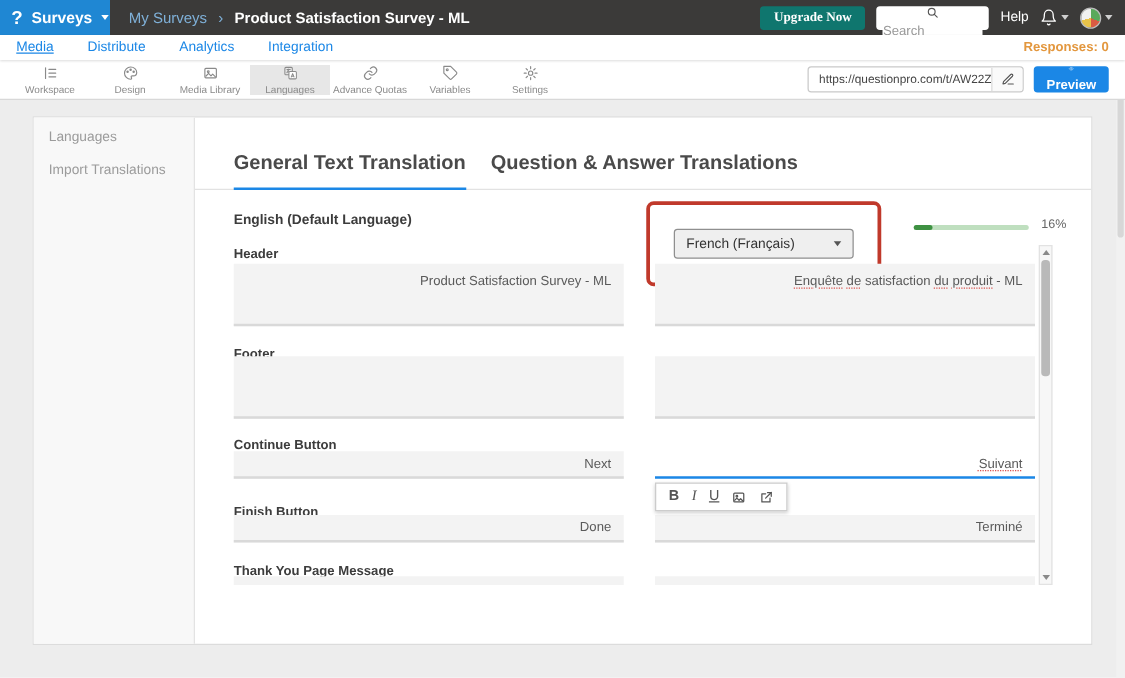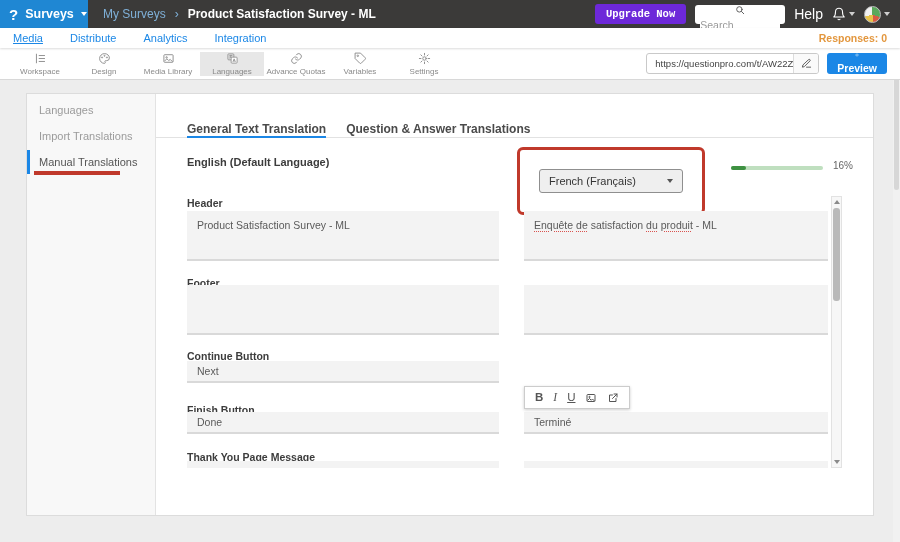--- a/index.html
+++ b/index.html
@@ -12,28 +12,28 @@
   .brand { width:88px; height:100%; background:#1f87d3; display:flex; align-items:center;
     padding-left:9px; gap:7px; cursor:pointer; }
   .logo { font-weight:bold; font-size:15px; line-height:1; }
   .brand-label { font-size:12.5px; font-weight:700; }
   .caret { width:0; height:0; border-left:3.5px solid transparent; border-right:3.5px solid transparent;
     border-top:4px solid currentColor; display:inline-block; }
   .breadcrumb { margin-left:15px; display:flex; gap:9px; align-items:center; font-size:12px; }
   .crumb-root,.crumb-sep { color:#7fb0d8; }
   .crumb-title { color:#fff; font-weight:700; }
   .topbar-right { margin-left:auto; display:flex; align-items:center; gap:9px; padding-right:10px; }
-  .upgrade-btn { background:#6d28d9; color:#fff; font-size:10.5px; font-weight:700;
-    padding:4px 11px; border-radius:3px; border:none; cursor:pointer; font-family:Liberation Mono, monospace; }
+  .upgrade-btn { background:#0f766e; color:#fff; font-size:10.5px; font-weight:700;
+    padding:4px 11px; border-radius:3px; border:none; cursor:pointer; font-family:Liberation Serif, serif; }
   .search-box { background:#fff; border-radius:3px; height:19px; width:90px;
     display:flex; align-items:center; padding:0 5px; gap:4px;flex-direction:column; }
   .search-box svg { width:10px; height:10px; color:#555; flex:none; }
   .search-input { border:none; outline:none; width:100%; font-size:10.5px; color:#333; font-family:inherit; }
   .search-input::placeholder { color:#999; }
-  .help { font-size:14px; cursor:pointer; }
+  .help { font-size:11px; cursor:pointer; }
   .icon-btn { display:flex; align-items:center; gap:3px; cursor:pointer; color:#fff; }
   .icon-btn svg { width:14px; height:14px; }
   .icon-btn .caret { color:#cfcfcf; }
   .avatar { width:17px; height:17px; border-radius:50%; border:1px solid #bdbdbd;
     background:conic-gradient(#5aa95c 0 110deg,#d95b43 110deg 180deg,#e8c34a 180deg 255deg,#f1f1f1 255deg 360deg); }
 
   
   .navbar { height:20px; background:#fff; display:flex; align-items:center; padding:0 13px;
     gap:27px; font-size:11px; position:relative; z-index:3; box-shadow:0 1px 2px rgba(0,0,0,.14); }
   .nav-link { color:#1b87e6; text-decoration:none; cursor:pointer; }
@@ -68,39 +68,39 @@
   .sidebar { width:129px; background:#f8f8f8; border-right:1px solid #e3e3e3; padding-top:3px; flex:none; }
   .side-item { height:26px; line-height:26px; padding-left:12px; font-size:11px; color:#9b9b9b;
     position:relative; cursor:pointer; white-space:nowrap; }
   .side-item.active { color:#555; }
   .active-bar { position:absolute; left:0; top:1px; bottom:1px; width:3px; background:#1b87e6; }
   .red-underline { position:absolute; left:7px; bottom:0; width:86px; height:4px; background:#c0392b; }
 
   .main { flex:1; position:relative; }
   .tabs { display:flex; gap:20px; padding:28px 0 0 31px; border-bottom:1px solid #e2e2e2;
     align-items:flex-end; }
-  .tab { font-size:12px; font-weight:700; color:#4a4a4a; cursor:pointer;
+  .tab { font-size:16px; font-weight:700; color:#4a4a4a; padding-bottom:10px; cursor:pointer;
     border-bottom:2px solid transparent; margin-bottom:-1px; }
   .tab.active { border-bottom-color:#1b87e6; }
 
   .lang-row { position:relative; height:48px; }
   .lang-label { position:absolute; left:31px; top:18px; font-size:11px; font-weight:700; color:#3c3c3c; }
   .red-box { position:absolute; left:361px; top:9px; border:3px solid #c0392b; border-radius:6px;
     padding:19px; width:188px; }
   .dropdown { height:24px; background:#efefef; border:1px solid #8f8f8f; border-radius:3px;
     display:flex; align-items:center; justify-content:space-between; padding:0 9px; font-size:11px;
     color:#333; cursor:pointer; }
   .dropdown .caret { color:#555; }
   .progress-track { position:absolute; left:575px; top:28px; width:92px; height:4px;
     border-radius:2px; background:#bfdfbf; }
   .progress-fill { height:100%; width:16%; border-radius:2px; background:#3e9142; }
   .progress-pct { position:absolute; left:677px; top:22px; font-size:10px; color:#666; }
 
   
-  .scrollwrap { position:absolute; top:102px; left:0; right:0; height:272px; overflow:hidden; }
+  .scrollwrap { position:absolute; top:102px; left:0; right:0; height:272px; overflow:hidden;text-align:right; }
   .flabel { position:absolute; font-size:10.5px; font-weight:700; color:#3c3c3c; line-height:12px; }
   .fbox { position:absolute; background:#f3f3f3; border-bottom:2px solid #d9d9d9; font-size:10.5px;
     color:#5a5a5a; padding:8px 10px; cursor:text; overflow:hidden; }
   .col-l { left:31px; width:312px; }
   .col-r { left:368px; width:304px; }
   .single { padding:0 10px; line-height:20px; height:22px; }
   .fbox.focused { background:#fff; border-bottom:2px solid #1b87e6; }
   .miss { text-decoration:underline dotted #d9534f; text-underline-offset:2px; }
   .strip { height:8px; border-bottom:none; padding:0; }
 
@@ -252,25 +252,20 @@
 <div class="page">
   <div class="card">
 
     <div class="sidebar">
       <div class="side-item">
         <span>Languages</span>
       </div>
       <div class="side-item">
         <span>Import Translations</span>
       </div>
-      <div class="side-item active">
-        <span class="active-bar"></span>
-        <span>Manual Translations</span>
-        <span class="red-underline"></span>
-      </div>
     </div>
 
     <div class="main">
       <div class="tabs">
         <div class="tab active">General Text Translation</div>
         <div class="tab">Question &amp; Answer Translations</div>
       </div>
 
       <div class="lang-row">
         <span class="lang-label">English (Default Language)</span>
@@ -296,20 +291,23 @@
           <span class="miss">Enquête</span><span> </span><span class="miss">de</span><span> satisfaction </span><span class="miss">du</span><span> </span><span class="miss">produit</span><span> - ML</span>
         </div>
 
         <span class="flabel" style="top:81px; left:31px;">Footer</span>
         <div class="fbox col-l" style="top:89px; height:50px;"></div>
         <div class="fbox col-r" style="top:89px; height:50px;"></div>
 
         <span class="flabel" style="top:154px; left:31px;">Continue Button</span>
         <div class="fbox col-l single" style="top:165px;">
           <span>Next</span>
+        </div>
+        <div class="fbox col-r single focused" style="top:165px;">
+          <span class="miss">Suivant</span>
         </div>
 
         <div class="editor-bar">
           <span class="ebtn b">B</span>
           <span class="ebtn i">I</span>
           <span class="ebtn u">U</span>
           <span class="ebtn">
             <svg viewBox="0 0 24 24" fill="none" stroke="currentColor" stroke-width="2" stroke-linejoin="round">
                 <rect x="4" y="5" width="16" height="14" rx="1.5"></rect>
                 <circle cx="9" cy="10" r="1.3"></circle>

